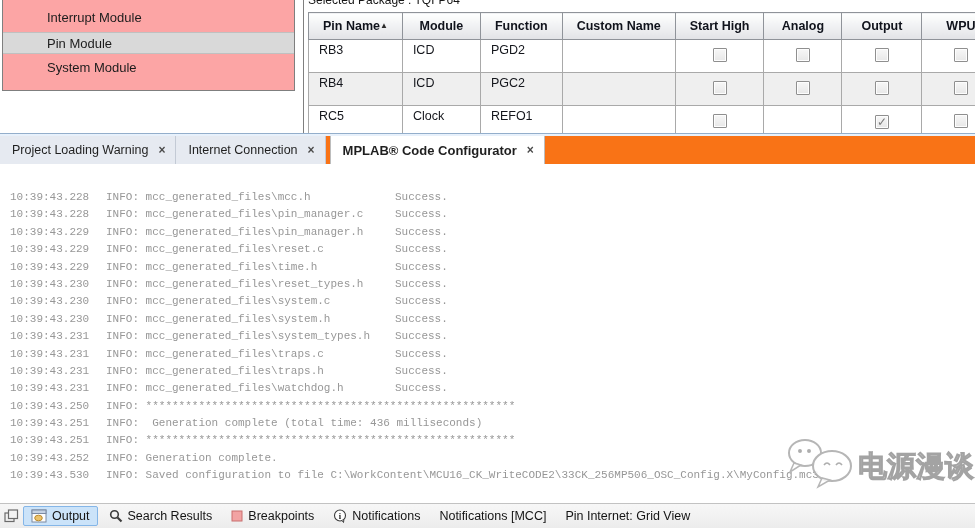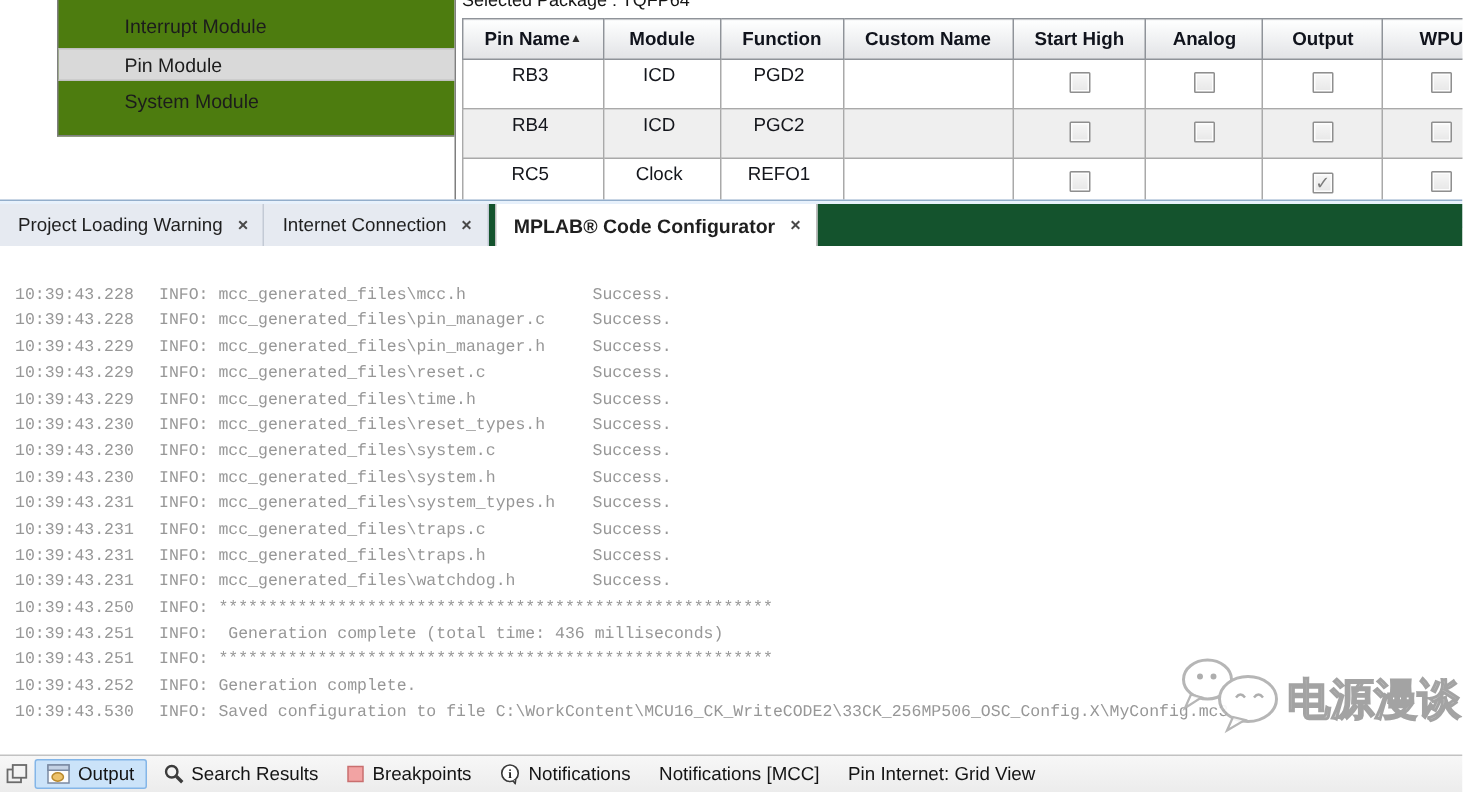--- a/index.html
+++ b/index.html
@@ -5,21 +5,21 @@
   * { box-sizing: border-box; }
   html,body { margin:0; padding:0; }
   body {
     width:975px; height:528px; position:relative; overflow:hidden;
     background:#ffffff; font-family:"Liberation Sans", sans-serif;
   }
 
   
   .left-panel {
     position:absolute; left:2px; top:0; width:293px; height:91px;
-    background:#4d7c0f; border:1px solid #7f7f7f; border-top:none;margin-left:36px;
+    background:#fca5a5; border:1px solid #7f7f7f; border-top:none;
   }
   .module-list { padding-top:7px; }
   .module-item {
     height:22px; line-height:21px; padding-left:44px;
     font-size:13px; color:#1c1c1c; cursor:default;
   }
   .module-item.selected {
     background:#d9d9d9;
     border-top:1px solid #c0c0c0; border-bottom:1px solid #c0c0c0;
   }
@@ -38,22 +38,22 @@
     border-collapse:collapse; table-layout:fixed;
   }
   .pin-table th {
     height:27px; font-size:12.5px; font-weight:bold; color:#10131c;
     background:linear-gradient(#feffff,#e2e3e6);
     border:1px solid #8f9399; text-align:center; padding:0 14px;
     white-space:nowrap; overflow:hidden;
   }
   .pin-table td {
     border:1px solid #a9a9a9; font-size:12.5px; color:#14161c;
-    padding:3px 4px 0 0; vertical-align:top; height:33px;
-    white-space:nowrap; overflow:hidden;text-align:center;
+    padding:3px 4px 0 10px; vertical-align:top; height:33px;
+    white-space:nowrap; overflow:hidden;
   }
   .pin-table tr.alt td { background:#efefef; }
   .pin-table td.chk { text-align:center; vertical-align:middle; padding:0; }
   .sort-arrow { font-size:8px; vertical-align:2px; color:#2b2b2b; }
   .checkbox {
     display:inline-block; width:14px; height:14px;
     border:1px solid #8f8f8f; border-radius:1px;
     background:linear-gradient(#f7f7f7,#e7e7e7);
     box-shadow:inset 0 0 0 1px #fdfdfd;
     line-height:12px; font-size:12px; color:#7c7c7c; text-align:center;
@@ -70,21 +70,21 @@
     border-left:2px dotted #8da3c0;
   }
   .output-title {
     display:inline-block; padding-left:11px; line-height:17px;
     font-size:12px; font-weight:bold; color:#10131c;
   }
 
   
   .tab-bar {
     position:absolute; left:0; top:136px; width:975px; height:28px;
-    background:#14532d; display:flex; align-items:stretch;
+    background:#f97316; display:flex; align-items:stretch;
   }
   .tab {
     display:flex; align-items:center; padding:0 10px 0 12px;
     font-size:12.5px; color:#1f1f1f; background:#e6eaf1;
     border-right:1px solid #c3cad5; cursor:default; white-space:nowrap;
   }
   .tab .close-x { margin-left:10px; font-size:12px; font-weight:bold; color:#4a4a4a; }
   .tab.active {
     background:#ffffff; font-weight:bold; font-size:13px;
     margin-left:4px; border-left:1px solid #bdbdbd; border-right:1px solid #bdbdbd;

